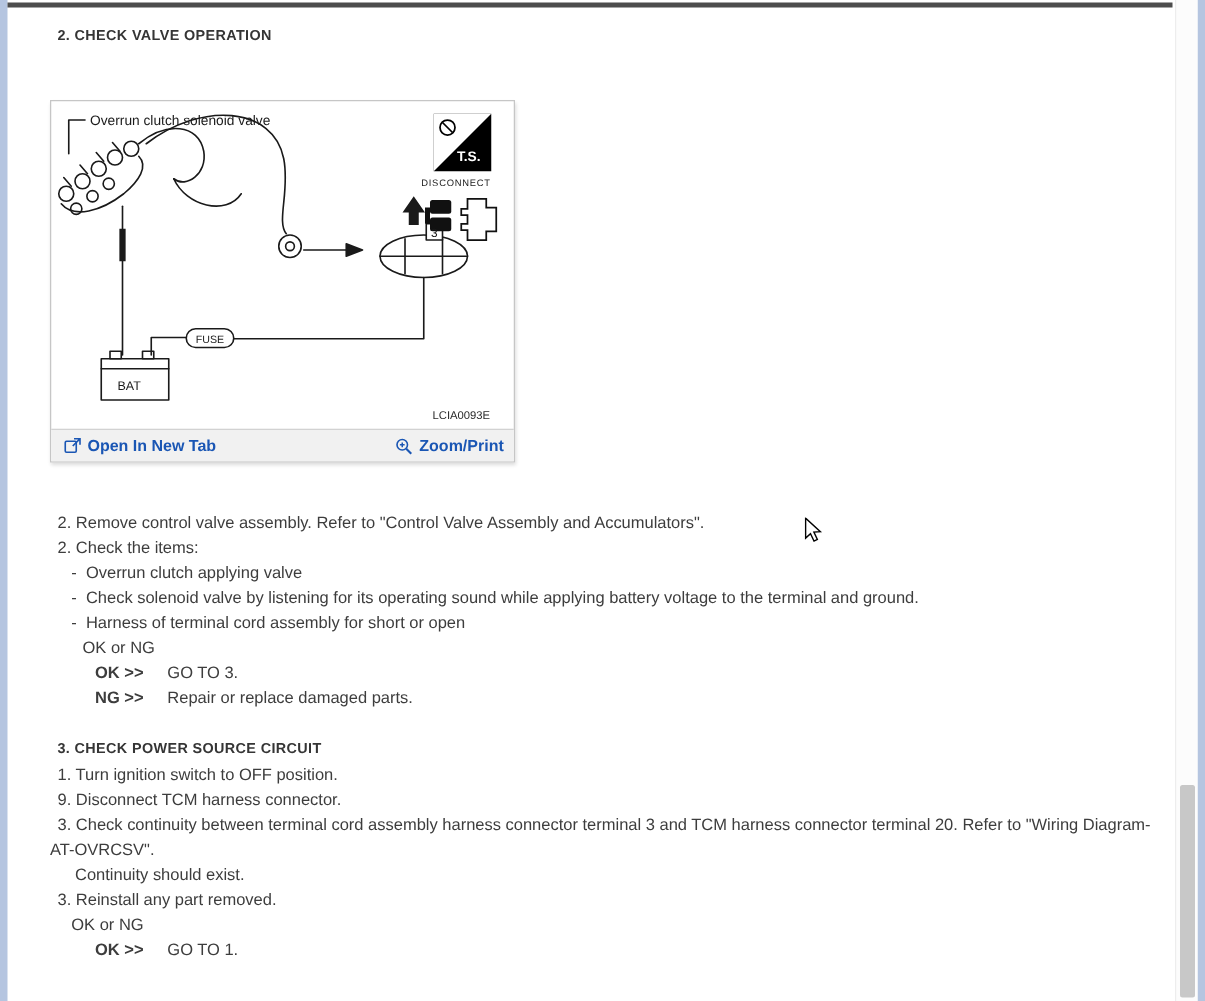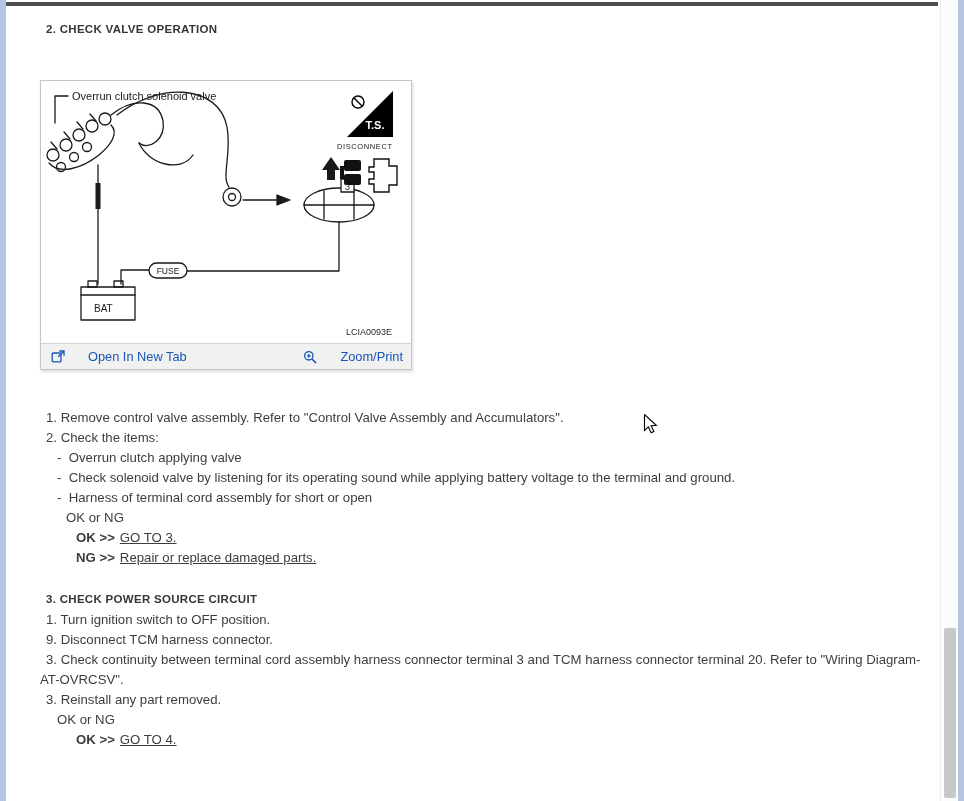--- a/index.html
+++ b/index.html
@@ -37,36 +37,36 @@
     box-shadow:1px 2px 3px rgba(0,0,0,.14);
   }
   .figure-image { position:relative; height:262px; overflow:hidden; }
   .figure-footer {
     height:26px; background:#f1f1f1; border-top:1px solid #d2d2d2;
     display:flex; justify-content:space-between; align-items:center;
     padding:0 8px 0 10px;
   }
   .fig-link {
     color:#1a56b4; font-size:12.8px; text-decoration:none;
-    display:flex; align-items:center; gap:23px; cursor:pointer;
+    display:flex; align-items:center; gap:5px; cursor:pointer;font-weight:bold;
   }
   .fig-link svg { display:block; }
 
   .text-block { position:absolute; left:40px; width:896px; font-size:13.2px; line-height:20px; color:#3d3d3d; }
   .block-1 { top:408px; }
   .block-2 { top:610px; }
   .line { min-height:20px; }
   .step   { text-indent:6px; }
   .bullet { padding-left:17px; }
   .okng-2 { padding-left:26px; }
   .okng-3 { padding-left:17px; }
   .note   { padding-left:20px; }
   .verdict{ padding-left:36px; }
   .b { font-weight:bold;margin-top:44px; }
-  .vtext { margin-left:5px;text-decoration:underline; }
+  .vtext { margin-left:19px; }
   .pre { white-space:pre-wrap; }
 
   .mouse-cursor { position:absolute; left:643px; top:414px; }
 </style>
 </head>
 <body>
 
 <div class="edge-strip edge-left"></div>
 <div class="edge-strip edge-right"></div>
 <div class="top-border"></div>
@@ -153,36 +153,37 @@
         <circle cx="5.8" cy="5.8" r="4.2" fill="none" stroke="#1a56b4" stroke-width="1.3"></circle>
         <path d="M5.8,3.9 V7.7 M3.9,5.8 H7.7" stroke="#1a56b4" stroke-width="1.2"></path>
         <path d="M9,9 L13,13" stroke="#1a56b4" stroke-width="1.7"></path>
       </svg>
       <span>Zoom/Print</span>
     </a>
   </div>
 </div>
 
 <div class="text-block block-1">
-  <div class="line step"><span class="pre">1. Remove control valve assembly. Refer to "Control Valve Assembly and Accumulators".</span></div>
+  <div class="line step"><span class="pre">2. Remove control valve assembly. Refer to "Control Valve Assembly and Accumulators".</span></div>
   <div class="line step"><span class="pre">2. Check the items:</span></div>
   <div class="line bullet"><span class="pre">-  Overrun clutch applying valve</span></div>
   <div class="line bullet"><span class="pre">-  Check solenoid valve by listening for its operating sound while applying battery voltage to the terminal and ground.</span></div>
   <div class="line bullet"><span class="pre">-  Harness of terminal cord assembly for short or open</span></div>
   <div class="line okng-2"><span>OK or NG</span></div>
   <div class="line verdict"><span class="b">OK &gt;&gt;</span><span class="vtext">GO TO 3.</span></div>
   <div class="line verdict"><span class="b">NG &gt;&gt;</span><span class="vtext">Repair or replace damaged parts.</span></div>
 </div>
 
 <div class="section-heading heading-3">3. CHECK POWER SOURCE CIRCUIT</div>
 
 <div class="text-block block-2">
   <div class="line step"><span class="pre">1. Turn ignition switch to OFF position.</span></div>
   <div class="line step"><span class="pre">9. Disconnect TCM harness connector.</span></div>
   <div class="step"><span class="pre">3. Check continuity between terminal cord assembly harness connector terminal 3 and TCM harness connector terminal 20. Refer to "Wiring Diagram-AT-OVRCSV".</span></div>
+  <div class="line note"><span>Continuity should exist.</span></div>
   <div class="line step"><span class="pre">3. Reinstall any part removed.</span></div>
   <div class="line okng-3"><span>OK or NG</span></div>
-  <div class="line verdict"><span class="b">OK &gt;&gt;</span><span class="vtext">GO TO 4.</span></div>
+  <div class="line verdict"><span class="b">OK &gt;&gt;</span><span class="vtext">GO TO 1.</span></div>
 </div>
 
 <svg class="mouse-cursor" width="20" height="22" viewBox="0 0 20 22">
   <path d="M1.5,0.5 L1.5,16.5 L5.4,12.9 L8.2,18.8 L10.9,17.5 L8.1,11.7 L13.3,11.4 Z" fill="#ffffff" stroke="#000000" stroke-width="1.1"></path>
 </svg>
 
 </body></html>

